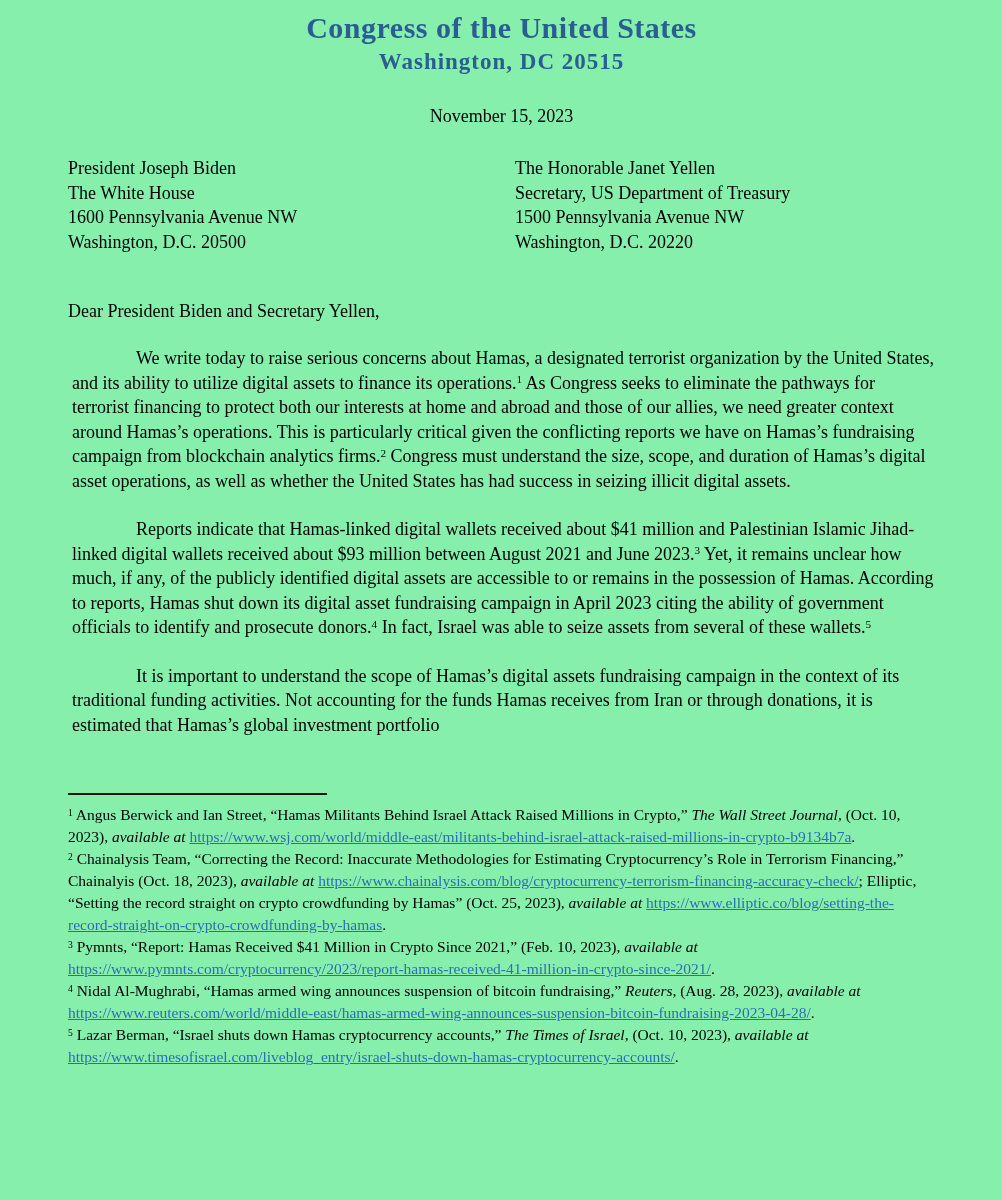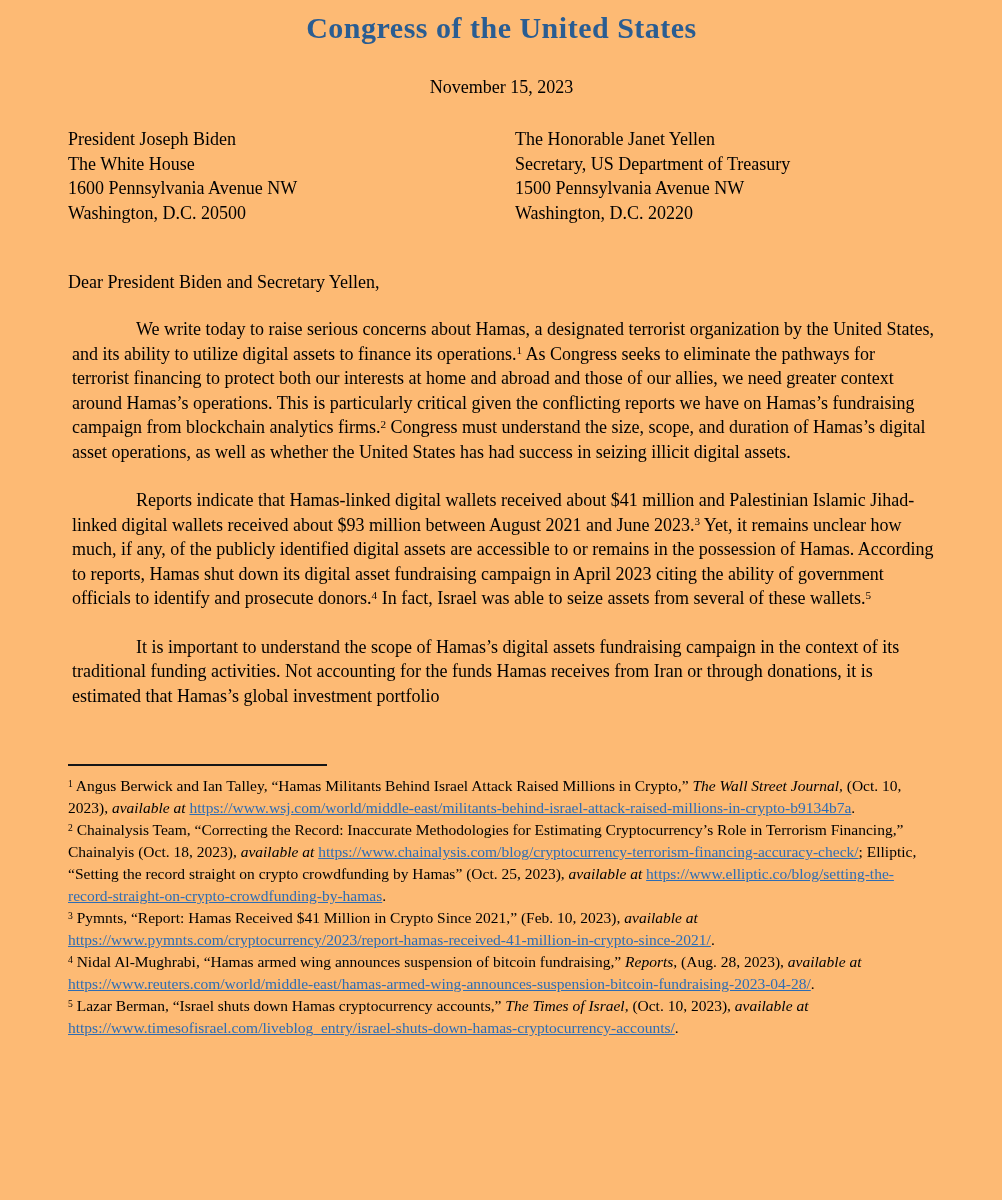--- a/index.html
+++ b/index.html
@@ -6,21 +6,21 @@
   html, body {
     margin: 0;
     padding: 0;
     background: #ffffff;
   }
   .page {
     position: relative;
     width: 1002px;
     height: 1200px;
     margin: 0 auto;
-    background: #fdba74;
+    background: #86efac;
     box-sizing: border-box;
     padding: 10px 67px 0 68px;
     font-family: "Liberation Serif", serif;
     color: #000000;
     overflow: hidden;
   }
   
   .letterhead {
     text-align: center;
     color: #2a5d92;
@@ -92,20 +92,21 @@
     cursor: pointer;
   }
 </style>
 </head>
 <body>
 
 <div class="page">
 
   <header class="letterhead">
     <div class="lh-title">Congress of the United States</div>
+    <div class="lh-sub">Washington, DC 20515</div>
   </header>
 
   <div class="date-line">November 15, 2023</div>
 
   <div class="recipients">
     <div class="addr-left">
       <div>President Joseph Biden</div>
       <div>The White House</div>
       <div>1600 Pennsylvania Avenue NW</div>
       <div>Washington, D.C. 20500</div>
@@ -121,20 +122,20 @@
   <div class="salutation">Dear President Biden and Secretary Yellen,</div>
 
   <div class="body-copy">
     <p><span>We write today to raise serious concerns about Hamas, a designated terrorist organization by the United States, and its ability to utilize digital assets to finance its operations.</span><sup>1</sup><span> As Congress seeks to eliminate the pathways for terrorist financing to protect both our interests at home and abroad and those of our allies, we need greater context around Hamas’s operations. This is particularly critical given the conflicting reports we have on Hamas’s fundraising campaign from blockchain analytics firms.</span><sup>2</sup><span> Congress must understand the size, scope, and duration of Hamas’s digital asset operations, as well as whether the United States has had success in seizing illicit digital assets.</span></p>
     <p><span>Reports indicate that Hamas-linked digital wallets received about $41 million and Palestinian Islamic Jihad-linked digital wallets received about $93 million between August 2021 and June 2023.</span><sup>3</sup><span> Yet, it remains unclear how much, if any, of the publicly identified digital assets are accessible to or remains in the possession of Hamas. According to reports, Hamas shut down its digital asset fundraising campaign in April 2023 citing the ability of government officials to identify and prosecute donors.</span><sup>4</sup><span> In fact, Israel was able to seize assets from several of these wallets.</span><sup>5</sup></p>
     <p><span>It is important to understand the scope of Hamas’s digital assets fundraising campaign in the context of its traditional funding activities. Not accounting for the funds Hamas receives from Iran or through donations, it is estimated that Hamas’s global investment portfolio</span></p>
   </div>
 
   <div class="footnotes">
     <hr class="fn-rule">
-    <div class="fn"><sup>1</sup><span> Angus Berwick and Ian Talley, “Hamas Militants Behind Israel Attack Raised Millions in Crypto,” </span><em>The Wall Street Journal,</em><span> (Oct. 10, 2023), </span><em>available at</em><span> </span><a class="link" href="#">https://www.wsj.com/world/middle-east/militants-behind-israel-attack-raised-millions-in-crypto-b9134b7a</a><span>.</span></div>
+    <div class="fn"><sup>1</sup><span> Angus Berwick and Ian Street, “Hamas Militants Behind Israel Attack Raised Millions in Crypto,” </span><em>The Wall Street Journal,</em><span> (Oct. 10, 2023), </span><em>available at</em><span> </span><a class="link" href="#">https://www.wsj.com/world/middle-east/militants-behind-israel-attack-raised-millions-in-crypto-b9134b7a</a><span>.</span></div>
     <div class="fn"><sup>2</sup><span> Chainalysis Team, “Correcting the Record: Inaccurate Methodologies for Estimating Cryptocurrency’s Role in Terrorism Financing,” Chainalyis (Oct. 18, 2023), </span><em>available at</em><span> </span><a class="link" href="#">https://www.chainalysis.com/blog/cryptocurrency-terrorism-financing-accuracy-check/</a><span>; Elliptic, “Setting the record straight on crypto crowdfunding by Hamas” (Oct. 25, 2023), </span><em>available at</em><span> </span><a class="link" href="#">https://www.elliptic.co/blog/setting-the-record-straight-on-crypto-crowdfunding-by-hamas</a><span>.</span></div>
     <div class="fn"><sup>3</sup><span> Pymnts, “Report: Hamas Received $41 Million in Crypto Since 2021,” (Feb. 10, 2023), </span><em>available at</em><span> </span><a class="link" href="#">https://www.pymnts.com/cryptocurrency/2023/report-hamas-received-41-million-in-crypto-since-2021/</a><span>.</span></div>
-    <div class="fn"><sup>4</sup><span> Nidal Al-Mughrabi, “Hamas armed wing announces suspension of bitcoin fundraising,” </span><em>Reports</em><span>, (Aug. 28, 2023), </span><em>available at</em><span> </span><a class="link" href="#">https://www.reuters.com/world/middle-east/hamas-armed-wing-announces-suspension-bitcoin-fundraising-2023-04-28/</a><span>.</span></div>
+    <div class="fn"><sup>4</sup><span> Nidal Al-Mughrabi, “Hamas armed wing announces suspension of bitcoin fundraising,” </span><em>Reuters</em><span>, (Aug. 28, 2023), </span><em>available at</em><span> </span><a class="link" href="#">https://www.reuters.com/world/middle-east/hamas-armed-wing-announces-suspension-bitcoin-fundraising-2023-04-28/</a><span>.</span></div>
     <div class="fn"><sup>5</sup><span> Lazar Berman, “Israel shuts down Hamas cryptocurrency accounts,” </span><em>The Times of Israel</em><span>, (Oct. 10, 2023), </span><em>available at</em><span> </span><a class="link" href="#">https://www.timesofisrael.com/liveblog_entry/israel-shuts-down-hamas-cryptocurrency-accounts/</a><span>.</span></div>
   </div>
 
 </div>
 
 </body></html>

